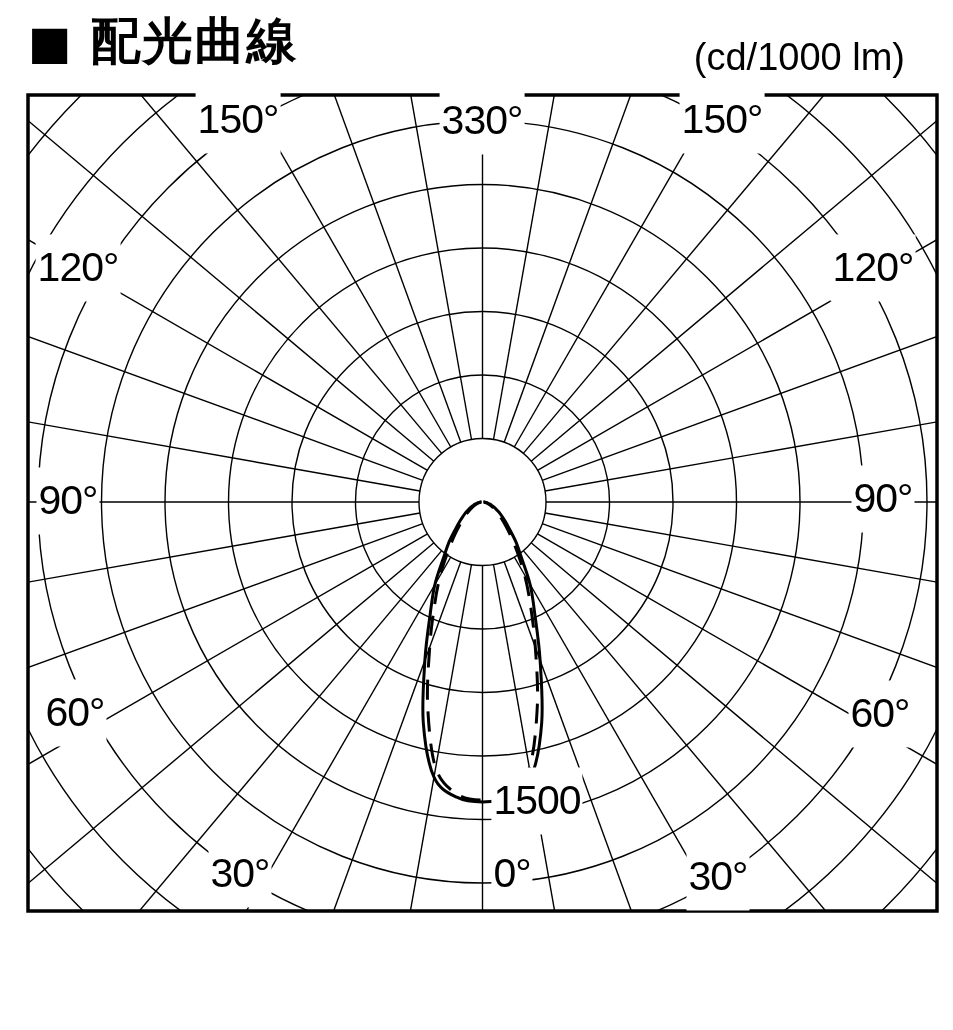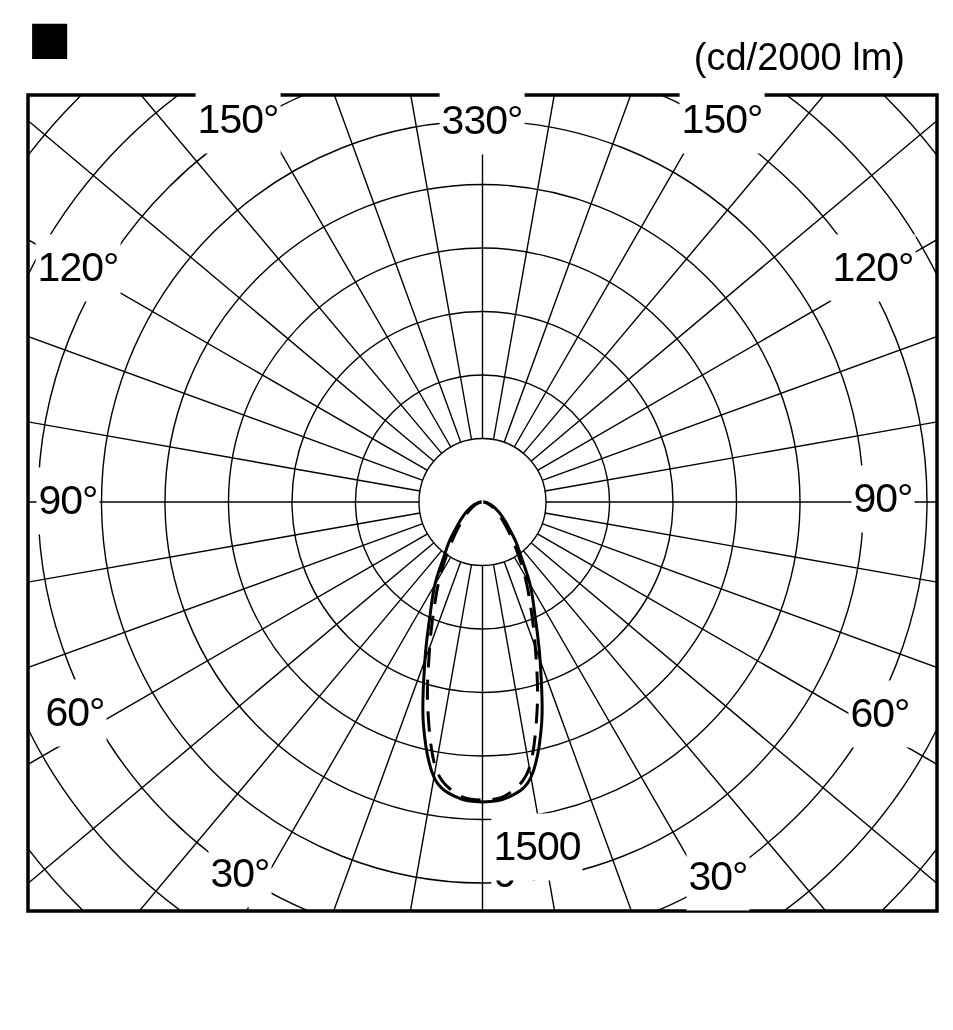--- a/index.html
+++ b/index.html
@@ -16,22 +16,23 @@
         font-size:41px;letter-spacing:-1px;line-height:1.05;padding:12px 2px;white-space:nowrap;text-align:right;}
   .footer{position:absolute;left:42px;top:938px;font-size:40px;letter-spacing:0.5px;}
 </style>
 </head>
 <body>
 
 <div class="page">
   <div class="title-row">
     <h1>
         <span class="bullet">■</span>
+        <span>配光曲線</span>
       </h1>
-    <div class="unit">(cd/2000 lm)</div>
+    <div class="unit">(cd/1000 lm)</div>
   </div>
   <div id="chart" class="chart">
       <svg width="953" height="1030">
         <defs>
           <clipPath id="fc">
             <rect x="28" y="95" width="909" height="816"></rect>
           </clipPath>
         </defs>
         <g stroke="#000000" fill="none" stroke-width="1.4" clip-path="url(#fc)">
           <circle cx="482.5" cy="502" r="63.5"></circle>
@@ -91,15 +92,15 @@
       <span class="plabel" style="left: 722px; top: 120px;">150°</span>
       <span class="plabel" style="left: 78px; top: 268px;">120°</span>
       <span class="plabel" style="left: 873px; top: 268px;">120°</span>
       <span class="plabel" style="left: 68px; top: 501px;">90°</span>
       <span class="plabel" style="left: 883px; top: 499px;">90°</span>
       <span class="plabel" style="left: 75px; top: 713px;">60°</span>
       <span class="plabel" style="left: 880px; top: 714px;">60°</span>
       <span class="plabel" style="left: 240px; top: 874px;">30°</span>
       <span class="plabel" style="left: 718px; top: 877px;">30°</span>
       <span class="plabel" style="left: 512px; top: 874px;">0°</span>
-      <span class="plabel" style="left: 537px; top: 801px; margin-top: 46px;">1500</span>
+      <span class="plabel" style="left: 537px; top: 801px;">1500</span>
     </div>
 </div>
 
 </body></html>

